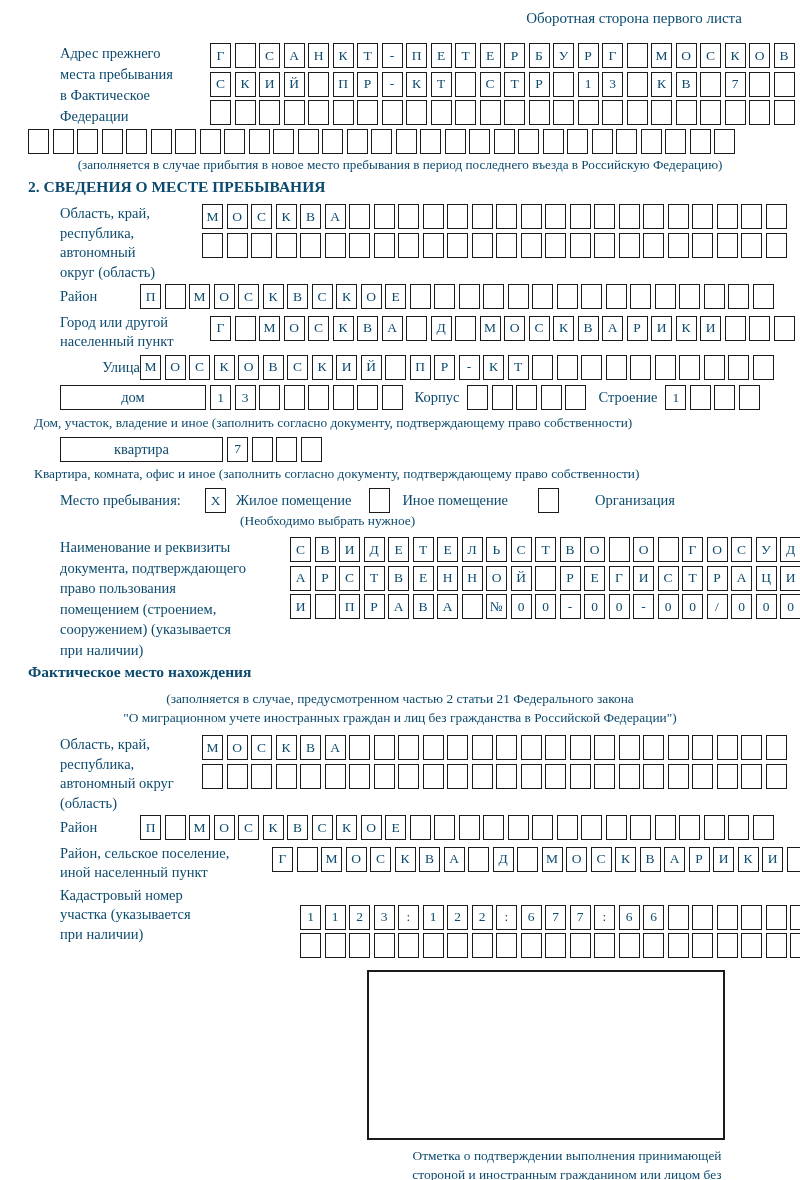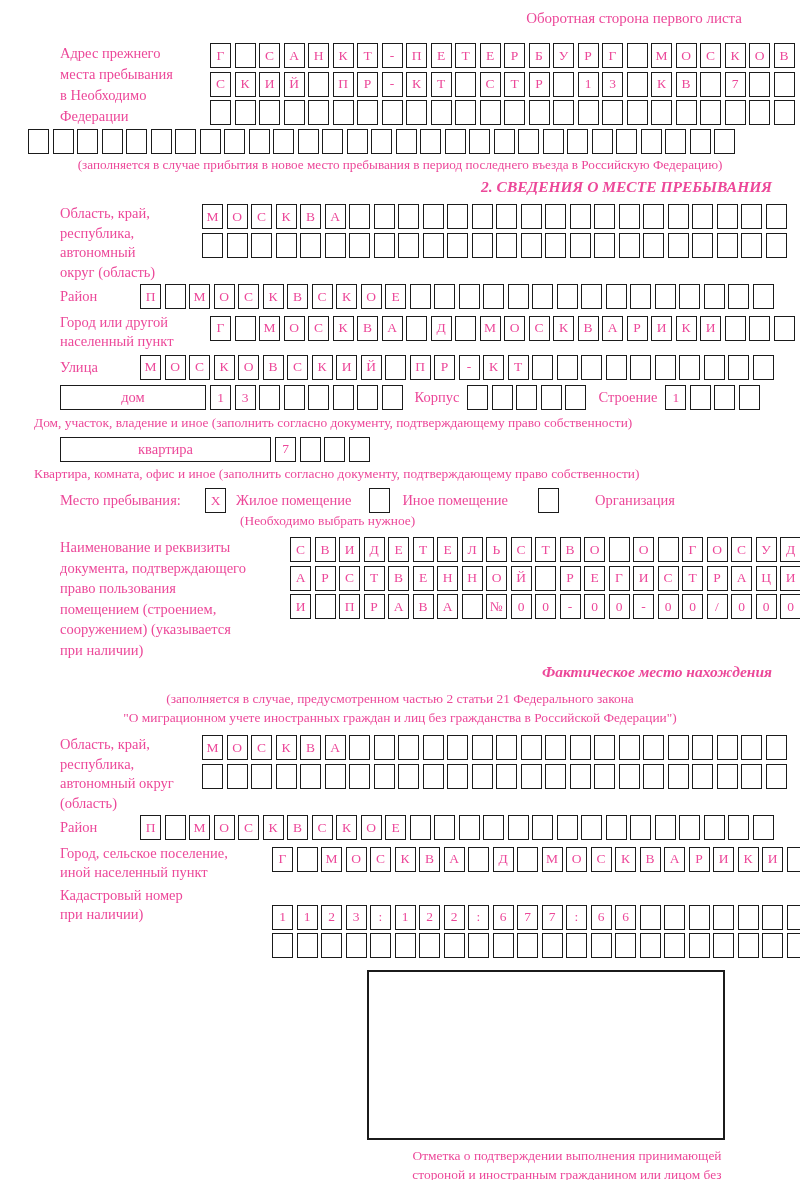--- a/index.html
+++ b/index.html
@@ -1,18 +1,18 @@
 <!DOCTYPE html>
 <html><head>
 <meta charset="utf-8">
 <style>
   html,body{margin:0;padding:0;background:#ffffff;}
   .sheet{
     width:800px;height:1180px;box-sizing:border-box;
-    padding:10px 28px 0 28px;background:#ffffff;color:#ec4899;
+    padding:10px 28px 0 28px;background:#ffffff;color:#0c4a6e;
     font-family:"Liberation Serif","DejaVu Serif",serif;
     overflow:hidden;position:relative;
   }
   .hdr{text-align:right;font-size:15px;padding-right:30px;margin-bottom:16px;}
   .form-line{display:flex;align-items:flex-start;margin-left:32px;}
   .rows{display:flex;flex-direction:column;}
   .cellrow{display:flex;gap:3.5px;margin-bottom:3.5px;}
   .cell{
     flex:0 0 auto;width:21px;height:25px;box-sizing:border-box;
     border:1.8px solid #1b1b1b;background:#fff;
@@ -23,39 +23,39 @@
   .lbl div{white-space:nowrap;}
   .w150{width:150px}.w142{width:142px}.w80{width:80px}.w230{width:230px}.w210{width:212px}
   .inline-lbl{font-size:14.5px;line-height:25px;white-space:nowrap;}
   .widebox{
     height:25px;box-sizing:border-box;border:1.8px solid #1b1b1b;
     display:flex;align-items:center;justify-content:center;
     font-size:14.5px;flex:0 0 auto;margin-right:4px;
   }
   .foot{font-size:13.2px;text-align:center;margin:3px 0 5px;}
   .foot-left{font-size:13.4px;margin:1px 0 6px 6px;}
-  .sec-title{font-weight:bold;font-size:15.5px;text-align:right;margin:4px 0 8px;font-style:italic;}
+  .sec-title{font-weight:bold;font-size:15.5px;text-align:left;margin:4px 0 8px;}
   .subnote{font-size:13.4px;margin:0 0 8px 212px;}
   .fact-note{font-size:13.4px;text-align:center;line-height:19px;margin-bottom:8px;}
   .stamp{width:358px;height:170px;box-sizing:border-box;border:2px solid #1b1b1b;margin:4px 0 6px 339px;}
   .stamp-caption{width:470px;margin-left:304px;text-align:center;font-size:13.4px;line-height:19px;}
   .mt20{margin-top:20px;}
 </style>
 </head>
 <body>
 
 <div class="sheet">
 
   <div class="hdr">Оборотная сторона первого листа</div>
 
   <div class="form-line">
     <div class="lbl w150">
       <div>Адрес прежнего</div>
       <div>места пребывания</div>
-      <div>в Необходимо</div>
+      <div>в Фактическое</div>
       <div>Федерации</div>
     </div>
     <div class="rows">
       <div class="cellrow">
           <span class="cell">Г</span>
           <span class="cell"></span>
           <span class="cell">С</span>
           <span class="cell">А</span>
           <span class="cell">Н</span>
           <span class="cell">К</span>
@@ -289,21 +289,21 @@
         <span class="cell">И</span>
         <span class="cell">К</span>
         <span class="cell">И</span>
         <span class="cell"></span>
         <span class="cell"></span>
         <span class="cell"></span>
       </div>
   </div>
 
   <div class="form-line">
-    <div class="inline-lbl w80 lbl" style="line-height:25px;">Улица</div>
+    <div class="inline-lbl w80 lbl" style="line-height:25px;text-align:right;">Улица</div>
     <div class="cellrow">
         <span class="cell">М</span>
         <span class="cell">О</span>
         <span class="cell">С</span>
         <span class="cell">К</span>
         <span class="cell">О</span>
         <span class="cell">В</span>
         <span class="cell">С</span>
         <span class="cell">К</span>
         <span class="cell">И</span>
@@ -353,21 +353,21 @@
     <div class="cellrow">
         <span class="cell">1</span>
         <span class="cell"></span>
         <span class="cell"></span>
         <span class="cell"></span>
       </div>
   </div>
   <div class="foot-left">Дом, участок, владение и иное (заполнить согласно документу, подтверждающему право собственности)</div>
 
   <div class="form-line">
-    <div class="widebox" style="width:211px;">
+    <div class="widebox" style="width:163px;">
       <span>квартира</span>
     </div>
     <div class="cellrow">
         <span class="cell">7</span>
         <span class="cell"></span>
         <span class="cell"></span>
         <span class="cell"></span>
       </div>
   </div>
   <div class="foot-left">Квартира, комната, офис и иное (заполнить согласно документу, подтверждающему право собственности)</div>
@@ -561,21 +561,21 @@
         <span class="cell"></span>
         <span class="cell"></span>
         <span class="cell"></span>
         <span class="cell"></span>
         <span class="cell"></span>
       </div>
   </div>
 
   <div class="form-line" style="min-height:42px;">
     <div class="lbl w210" style="line-height:19.5px;">
-      <div>Город, сельское поселение,</div>
+      <div>Район, сельское поселение,</div>
       <div>иной населенный пункт</div>
     </div>
     <div class="cellrow" style="margin-top:3px;">
         <span class="cell">Г</span>
         <span class="cell"></span>
         <span class="cell">М</span>
         <span class="cell">О</span>
         <span class="cell">С</span>
         <span class="cell">К</span>
         <span class="cell">В</span>
@@ -590,23 +590,24 @@
         <span class="cell">В</span>
         <span class="cell">А</span>
         <span class="cell">Р</span>
         <span class="cell">И</span>
         <span class="cell">К</span>
         <span class="cell">И</span>
         <span class="cell"></span>
       </div>
   </div>
 
-  <div class="form-line" style="min-height:80px;">
+  <div class="form-line" style="min-height:80px;gap:28px;">
     <div class="lbl w210" style="line-height:19.5px;">
       <div>Кадастровый номер</div>
+      <div>участка (указывается</div>
       <div>при наличии)</div>
     </div>
     <div class="rows mt20" style="margin-top:19px;">
       <div class="cellrow">
           <span class="cell">1</span>
           <span class="cell">1</span>
           <span class="cell">2</span>
           <span class="cell">3</span>
           <span class="cell">:</span>
           <span class="cell">1</span>

